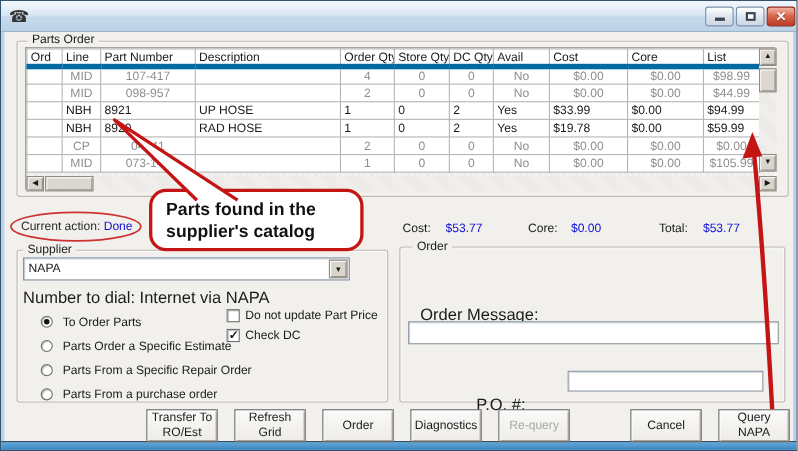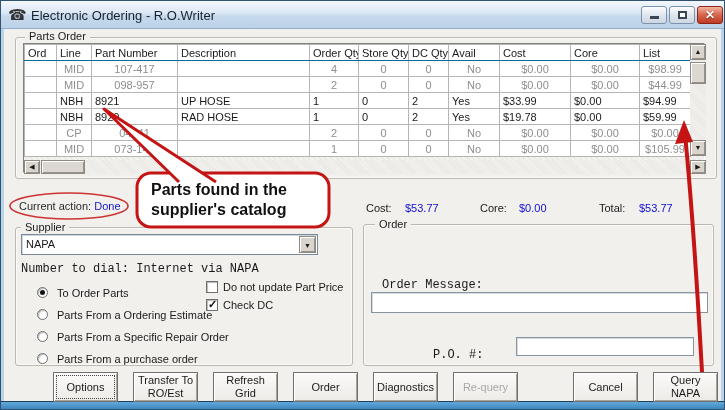--- a/index.html
+++ b/index.html
@@ -36,21 +36,21 @@
 
   
   .grid-wrap { position:absolute; left:22px; top:42px; width:682px; height:130px;
     background:repeating-linear-gradient(45deg,#f5f3f0 0 2px,#edebe7 2px 4px);
     border-top:1px solid #828282; border-left:1px solid #828282;
     border-right:1px solid #fff; border-bottom:1px solid #fff; }
   table.parts { border-collapse:collapse; table-layout:fixed; width:666px; background:#fff; }
   table.parts th, table.parts td {
     border:1px solid #b5b5b5; height:16px; padding:0 3px; font-weight:normal;
     text-align:left; font-size:11px; white-space:nowrap; overflow:hidden; }
-  table.parts th { border-bottom:1px solid #0369a1; background:#fff; }
+  table.parts th { border-bottom:5px solid #0369a1; background:#fff; }
   table.parts tr.dim td { color:#8e8e8e;text-align:center; }
   
   .vscroll { position:absolute; left:666px; top:0; width:16px; height:112px;
     background:repeating-linear-gradient(45deg,#f4f2ef 0 1px,#eae8e4 1px 2px); }
   .hscroll { position:absolute; left:0; top:116px; width:682px; height:14px;
     background:repeating-linear-gradient(45deg,#f4f2ef 0 1px,#eae8e4 1px 2px); }
   .sbtn { position:absolute; background:#d9d5cd; border:1px solid #8f8a81;
     box-shadow:inset 1px 1px 0 #fff, inset -1px -1px 0 #969189;
     font-size:7px; line-height:12px; text-align:center; color:#1a1a1a; }
   .vscroll .sbtn { width:16px; height:16px; left:0; line-height:14px; }
@@ -62,21 +62,21 @@
   .current-action { position:absolute; left:18px; top:199px; font-size:11px; color:#2b2b2b; }
   .current-action .done { color:#1414cc;margin-top:32px; }
 
   
   .dropdown { position:absolute; left:20px; top:233px; width:297px; height:21px;
     background:#fff; border:1px solid #7a8a99; box-shadow:inset 1px 1px 0 #cfd6dc; }
   .dropdown .dd-text { position:absolute; left:4px; top:3px; font-size:11px; }
   .dropdown .dd-btn { position:absolute; right:1px; top:1px; bottom:1px; width:17px;
     background:#d9d5cd; border:1px solid #8f8a81; box-shadow:inset 1px 1px 0 #fff, inset -1px -1px 0 #969189;
     font-size:7px; text-align:center; line-height:17px; color:#1a1a1a; }
-  .static-text { position:absolute; font-size:12px; color:#1a1a1a;font-family:Liberation Mono, monospace; }
+  .static-text { position:absolute; font-size:15px; color:#1a1a1a; }
 
   .radio-row { position:absolute; height:14px; }
   .radio-circle { position:absolute; left:0; top:1px; width:11px; height:11px; border-radius:50%;
     background:#fff; border:1px solid #6f6f6f; box-shadow:inset 1px 1px 1px #b9b9b9; }
   .radio-circle .dot { display:none; position:absolute; left:2px; top:2px; width:5px; height:5px;
     border-radius:50%; background:#111; }
   .radio-row.on .radio-circle .dot { display:block; }
   .radio-label { position:absolute; left:20px; top:1px; white-space:nowrap; }
 
   .check-row { position:absolute; height:14px; }
@@ -107,21 +107,20 @@
   
   .overlay { position:absolute; left:0; top:0; width:725px; height:410px; pointer-events:none; z-index:50; }
 </style>
 </head>
 <body>
 
 <div class="window">
 
   <div class="titlebar">
     <span class="app-icon">☎</span>
-    <span class="title-text">Electronic Ordering - R.O.Writer</span>
     <div class="winbtn" style="left:640px"><span class="glyph-min"></span></div>
     <div class="winbtn" style="left:668px"><span class="glyph-restore"></span></div>
     <div class="winbtn close" style="left:696px"><span class="glyph-x">✕</span></div>
   </div>
 
   <div class="side-frame left"></div>
   <div class="side-frame right"></div>
   <div class="bottom-frame"></div>
 
   <div class="groupbox" style="left:14px; top:36px; width:702px; height:142px;"></div>
@@ -262,21 +261,21 @@
   <span class="static-text" style="left:20px; top:261px;">Number to dial: Internet via NAPA</span>
 
   <div class="radio-row on" style="left:36px; top:285px;">
     <span class="radio-circle">
         <span class="dot"></span>
       </span>
     <span class="radio-label">To Order Parts</span>
   </div>
   <div class="radio-row" style="left:36px; top:307px;">
     <span class="radio-circle"></span>
-    <span class="radio-label">Parts From a Ordering Estimate</span>
+    <span class="radio-label">Parts Order a Specific Estimate</span>
   </div>
   <div class="radio-row" style="left:36px; top:329px;">
     <span class="radio-circle"></span>
     <span class="radio-label">Parts From a Specific Repair Order</span>
   </div>
   <div class="radio-row" style="left:36px; top:351px;">
     <span class="radio-circle"></span>
     <span class="radio-label">Parts From a purchase order</span>
   </div>
 
@@ -295,24 +294,23 @@
   <span class="tot-value" style="left:404px;">$53.77</span>
   <span class="tot-label" style="left:479px;">Core:</span>
   <span class="tot-value" style="left:518px;">$0.00</span>
   <span class="tot-label" style="left:598px;">Total:</span>
   <span class="tot-value" style="left:638px;">$53.77</span>
 
   <div class="groupbox" style="left:362px; top:223px; width:351px; height:142px;"></div>
   <span class="grouplabel" style="left:374px; top:217px;">Order</span>
   <span class="static-text" style="left:381px; top:277px;">Order Message:</span>
   <input class="textbox" style="left: 370px; top: 291px; width: 337px; height: 21px;" value="">
-  <span class="static-text" style="left:410px; top:347px;padding-left:22px;">P.O. #:</span>
+  <span class="static-text" style="left:410px; top:359px;padding-left:22px;">P.O. #:</span>
   <input class="textbox" style="left: 515px; top: 336px; width: 178px; height: 19px;" value="">
 
-  <button class="btn focused" style="left:52px">Options</button>
   <button class="btn" style="left:212px">Refresh
 Grid</button>
   <button class="btn" style="left:132px">Transfer To
 RO/Est</button>
   <button class="btn" style="left:292px">Order</button>
   <button class="btn disabled" style="left:452px" disabled="">Re-query</button>
   <button class="btn" style="left:372px">Diagnostics</button>
   <button class="btn" style="left:572px">Cancel</button>
   <button class="btn" style="left:652px">Query
 NAPA</button>

